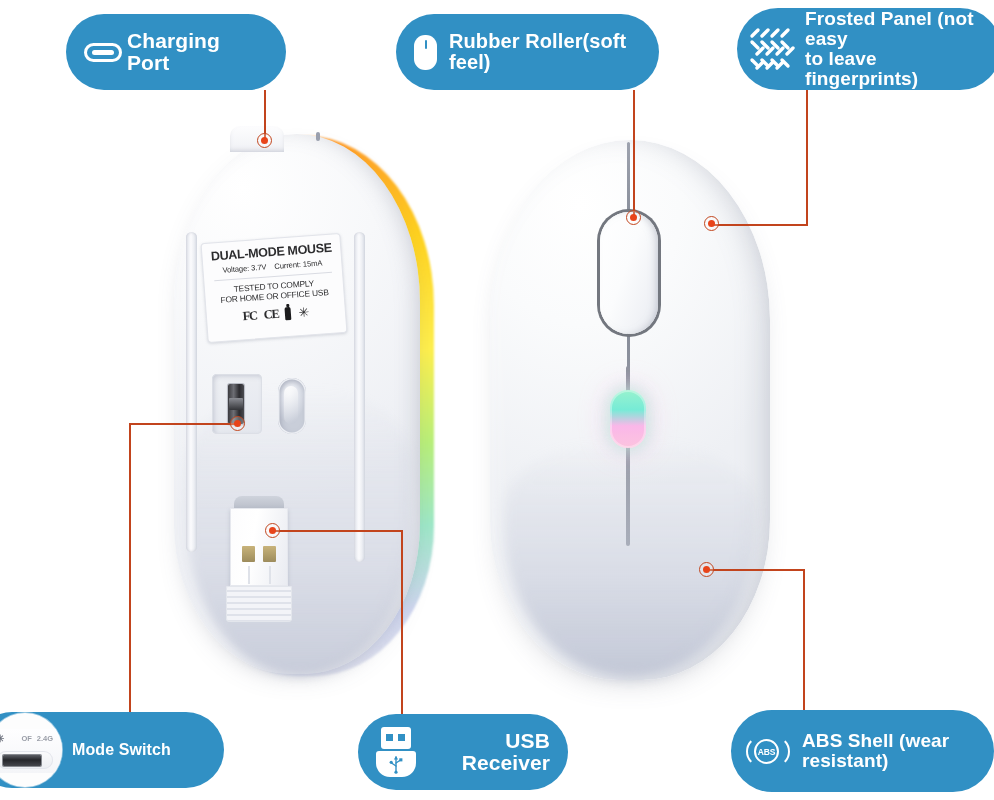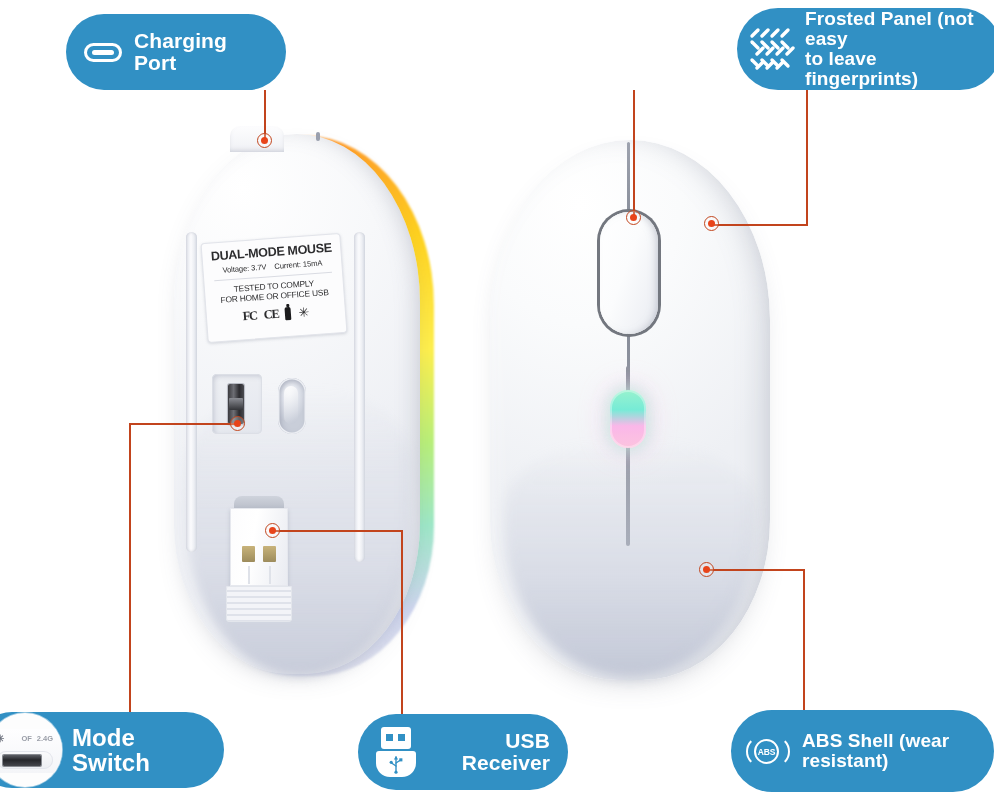--- a/index.html
+++ b/index.html
@@ -387,27 +387,33 @@
     <div class="rgb-indicator"></div>
   </div>
 
   <div class="marker" style="left:257px; top:133px;"></div>
   <div class="marker" style="left:626px; top:210px;"></div>
   <div class="marker" style="left:704px; top:216px;"></div>
   <div class="marker" style="left:230px; top:416px;"></div>
   <div class="marker" style="left:265px; top:523px;"></div>
   <div class="marker" style="left:699px; top:562px;"></div>
 
-  <div class="pill" style="left:66px; top:14px; width:220px; height:76px; gap:12px;">
+  <div class="pill" style="left:66px; top:14px; width:220px; height:76px; gap:5px;">
     <span class="pill-ico">
       <span class="ico-usbc"></span>
     </span>
     <span class="pill-label" style="font-size:21px;">Charging Port</span>
   </div>
 
+  <div class="pill" style="left:396px; top:14px; width:263px; height:76px; gap:12px;">
+    <span class="pill-ico">
+      <span class="ico-mouse"></span>
+    </span>
+    <span class="pill-label" style="font-size:20px;">Rubber Roller(soft feel)</span>
+  </div>
 
   <div class="pill" style="left:737px; top:8px; width:264px; height:82px; gap:10px; padding:0 12px;">
     <span class="pill-ico">
       <svg class="ico-frost" viewBox="0 0 46 44" aria-hidden="true">
         <g stroke="#ffffff" stroke-width="3.4" stroke-linecap="round">
           <line x1="3" y1="9" x2="9" y2="3"></line>
           <line x1="13" y1="9" x2="19" y2="3"></line>
           <line x1="23" y1="9" x2="29" y2="3"></line>
           <line x1="33" y1="9" x2="39" y2="3"></line>
           <line x1="3" y1="15" x2="9" y2="21"></line>
@@ -437,21 +443,21 @@
       <span class="thumb-wrap">
         <span class="thumb-card"></span>
         <span class="thumb-labels">
           <span class="thumb-bt">✳</span>
           <span style="margin-left:12px;">OF</span>
           <span>2.4G</span>
         </span>
         <span class="thumb-switch"></span>
       </span>
     </span>
-    <span class="pill-label" style="font-size:24px;">Mode Switch</span>
+    <span class="pill-label" style="font-size:16px;">Mode Switch</span>
   </div>
 
   <div class="pill" style="left:358px; top:714px; width:210px; height:76px; gap:13px;text-align:right;">
     <span class="pill-ico">
       <span class="ico-usbdrive">
         <span class="cap">
             <i class="a"></i>
             <i class="b"></i>
           </span>
         <span class="stem"></span>

